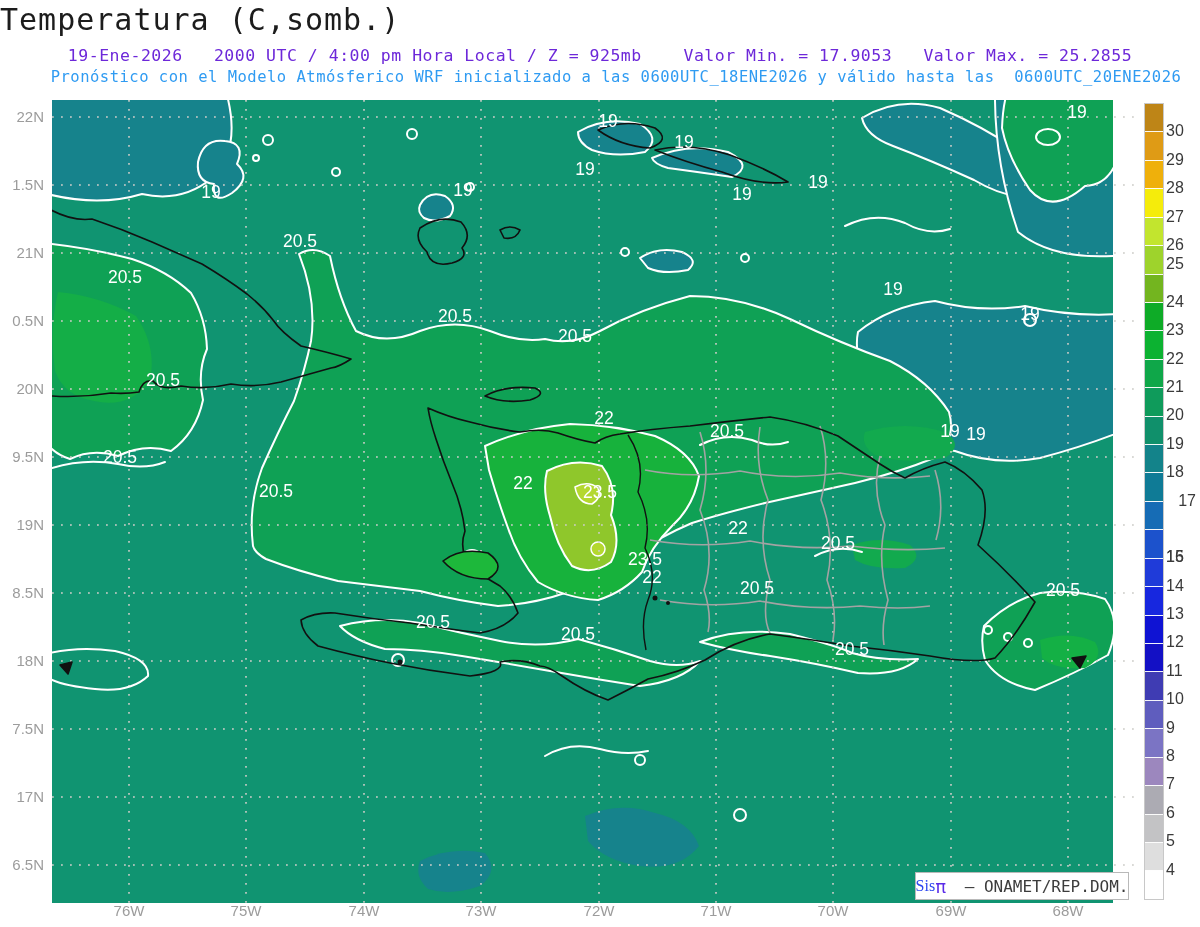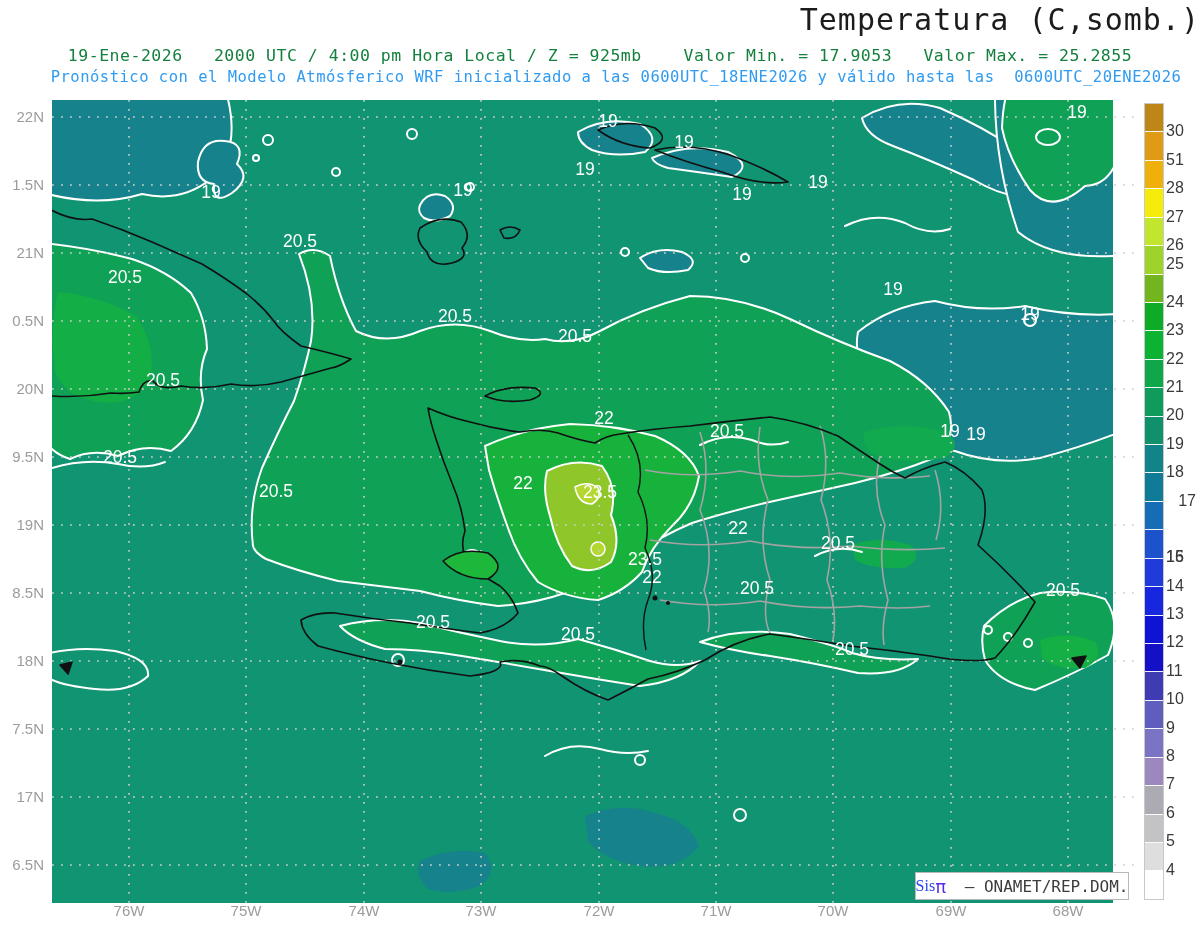--- a/index.html
+++ b/index.html
@@ -1,23 +1,23 @@
 <!DOCTYPE html>
 <html><head>
 <meta charset="utf-8">
 <style>
   html,body{margin:0;padding:0;background:#ffffff;}
   .page{position:relative;width:1200px;height:927px;background:#fff;overflow:hidden;
         font-family:"Liberation Sans",sans-serif;}
-  .title{position:absolute;top:2px;left:0;width:1200px;text-align:right;
+  .title{position:absolute;top:2px;left:0;width:1200px;text-align:left;
          font-family:"DejaVu Sans Mono",monospace;font-size:30px;letter-spacing:1px;
          color:#1c1c1c;white-space:pre;}
   .sub1{position:absolute;top:46px;left:0;width:1200px;text-align:center;
         font-family:"DejaVu Sans Mono",monospace;font-size:16.5px;letter-spacing:.5px;
-        color:#15803d;white-space:pre;}
+        color:#6d28d9;white-space:pre;}
   .sub2{position:absolute;top:68px;left:0;width:1200px;text-align:center;
         font-family:"DejaVu Sans Mono",monospace;font-size:15.5px;letter-spacing:.5px;
         color:#2f9bf2;white-space:pre;padding-left:16px;}
   svg.map{position:absolute;left:0;top:0;}
   .cbar{position:absolute;left:1144px;top:103px;width:18px;height:795px;
         display:flex;flex-direction:column;border:1px solid #c8c8c8;background:#fff;}
   .cbar .cell{flex:1;border-bottom:1px solid rgba(255,255,255,.95);}
   .cbar .cell:last-child{border-bottom:none;}
   .cbar-label{position:absolute;left:1166px;width:30px;font-size:16px;color:#3a3a3a;
               font-family:"Liberation Sans",sans-serif;}
@@ -261,21 +261,21 @@
       <div class="cell" style="background: rgb(95, 93, 190);"></div>
       <div class="cell" style="background: rgb(123, 116, 196);"></div>
       <div class="cell" style="background: rgb(156, 135, 190);"></div>
       <div class="cell" style="background: rgb(172, 171, 179);"></div>
       <div class="cell" style="background: rgb(195, 195, 197);"></div>
       <div class="cell" style="background: rgb(222, 222, 222);"></div>
       <div class="cell" style="background: rgb(255, 255, 255);"></div>
     </div>
   <div id="cbarLabels">
       <div class="cbar-label" style="top: 122.393px;">30</div>
-      <div class="cbar-label" style="top: 150.786px;">51</div>
+      <div class="cbar-label" style="top: 150.786px;">29</div>
       <div class="cbar-label" style="top: 179.179px;">28</div>
       <div class="cbar-label" style="top: 207.571px;">27</div>
       <div class="cbar-label" style="top: 235.964px;">26</div>
       <div class="cbar-label" style="top: 255px;">25</div>
       <div class="cbar-label" style="top: 292.75px;">24</div>
       <div class="cbar-label" style="top: 321.143px;">23</div>
       <div class="cbar-label" style="top: 349.536px;">22</div>
       <div class="cbar-label" style="top: 377.929px;">21</div>
       <div class="cbar-label" style="top: 406.321px;">20</div>
       <div class="cbar-label" style="top: 434.714px;">19</div>

